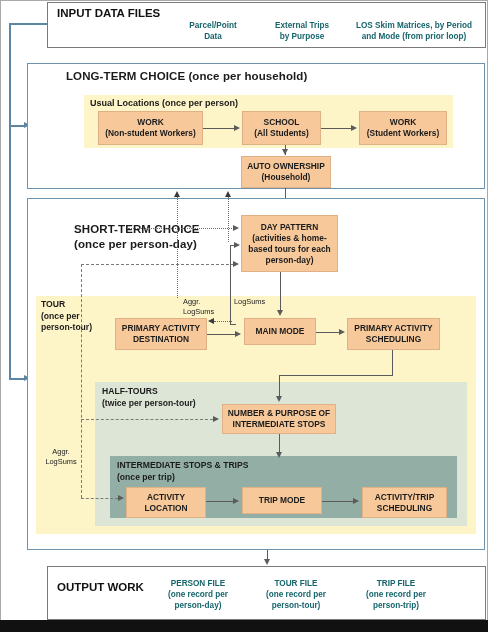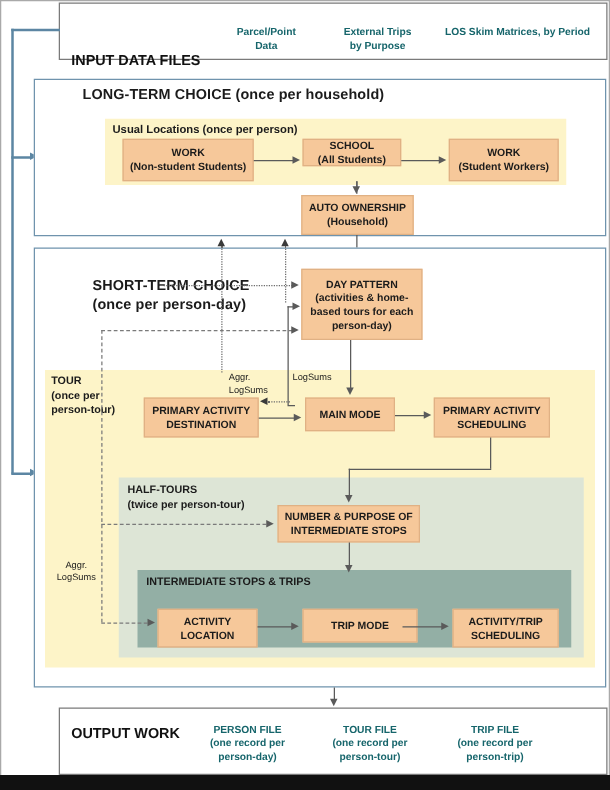--- a/index.html
+++ b/index.html
@@ -19,21 +19,21 @@
 
   
   .panel-white{background:#ffffff;border:1.5px solid #6f93ad;}
   .panel-title{
     font-weight:bold;font-size:11.5px;color:#1b1b1b;letter-spacing:.1px;margin-left:30px;
   }
   #input-box{
     left:47px;top:2px;width:439px;height:46px;
     background:#ffffff;border:1px solid #7a7a7a;
   }
-  #input-title{left:57px;top:7px;font-weight:bold;font-size:11.5px;color:#111;margin-top:36px;}
+  #input-title{left:57px;top:7px;font-weight:bold;font-size:11.5px;color:#111;}
   .input-col{position:absolute;top:20px;text-align:center;font-weight:bold;
     font-size:8.2px;color:#16656b;line-height:11px;}
 
   #longterm-box{left:27px;top:63px;width:458px;height:126px;}
   #longterm-title{left:36px;top:70px;}
 
   #usual-band{left:84px;top:95px;width:369px;height:53px;background:#fdf4c8;}
   #usual-label{left:90px;top:98px;font-weight:bold;font-size:9px;color:#1b1b1b;}
 
   #shortterm-box{left:27px;top:198px;width:458px;height:352px;}
@@ -96,45 +96,46 @@
   <div class="input-col" style="left:168px;width:90px;">
     <div>Parcel/Point</div>
     <div>Data</div>
   </div>
   <div class="input-col" style="left:256px;width:92px;">
     <div>External Trips</div>
     <div>by Purpose</div>
   </div>
   <div class="input-col" style="left:344px;width:140px;">
     <div>LOS Skim Matrices, by Period</div>
+    <div>and Mode (from prior loop)</div>
   </div>
 
   <div class="ln h blue abs" style="left:9px;top:23px;width:39px;height:1.5px;"></div>
   <div class="ln v blue abs" style="left:9px;top:23px;height:356px;width:1.5px;"></div>
 
   <div class="ln h blue abs" style="left:9px;top:125px;width:16px;height:1.5px;"></div>
   <div class="arrow right blue abs" style="left:24px;top:122px;"></div>
 
   <div class="ln h blue abs" style="left:9px;top:378px;width:16px;height:1.5px;"></div>
   <div class="arrow right blue abs" style="left:24px;top:375px;"></div>
 
   <div class="abs panel-white" id="longterm-box"></div>
   <div class="abs panel-title" id="longterm-title">LONG-TERM CHOICE (once per household)</div>
 
   <div class="abs" id="usual-band"></div>
   <div class="abs" id="usual-label">Usual Locations (once per person)</div>
 
   <div class="abs pbox" style="left:98px;top:111px;width:105px;height:34px;">
     <div>
       <div>WORK</div>
-      <div>(Non-student Students)</div>
-    </div>
-  </div>
-
-  <div class="abs pbox" style="left:242px;top:111px;width:79px;height:22px;">
+      <div>(Non-student Workers)</div>
+    </div>
+  </div>
+
+  <div class="abs pbox" style="left:242px;top:111px;width:79px;height:34px;">
     <div>
       <div>SCHOOL</div>
       <div>(All Students)</div>
     </div>
   </div>
 
   <div class="abs pbox" style="left:359px;top:111px;width:88px;height:34px;">
     <div>
       <div>WORK</div>
       <div>(Student Workers)</div>
@@ -176,20 +177,21 @@
 
   <div class="abs" id="halftours-band"></div>
   <div class="abs" id="halftours-label">
     <div>HALF-TOURS</div>
     <div>(twice per person-tour)</div>
   </div>
 
   <div class="abs" id="stops-band"></div>
   <div class="abs" id="stops-label">
     <div>INTERMEDIATE STOPS &amp; TRIPS</div>
+    <div>(once per trip)</div>
   </div>
 
   <div class="abs pbox" style="left:241px;top:215px;width:97px;height:57px;">
     <div>
       <div>DAY PATTERN</div>
       <div>(activities &amp; home-</div>
       <div>based tours for each</div>
       <div>person-day)</div>
     </div>
   </div>
@@ -219,21 +221,21 @@
     </div>
   </div>
 
   <div class="abs pbox" style="left:126px;top:487px;width:80px;height:31px;">
     <div>
       <div>ACTIVITY</div>
       <div>LOCATION</div>
     </div>
   </div>
 
-  <div class="abs pbox" style="left:242px;top:487px;width:92px;height:27px;">
+  <div class="abs pbox" style="left:242px;top:487px;width:80px;height:27px;">
     <div>TRIP MODE</div>
   </div>
 
   <div class="abs pbox" style="left:362px;top:487px;width:85px;height:31px;">
     <div>
       <div>ACTIVITY/TRIP</div>
       <div>SCHEDULING</div>
     </div>
   </div>
 

